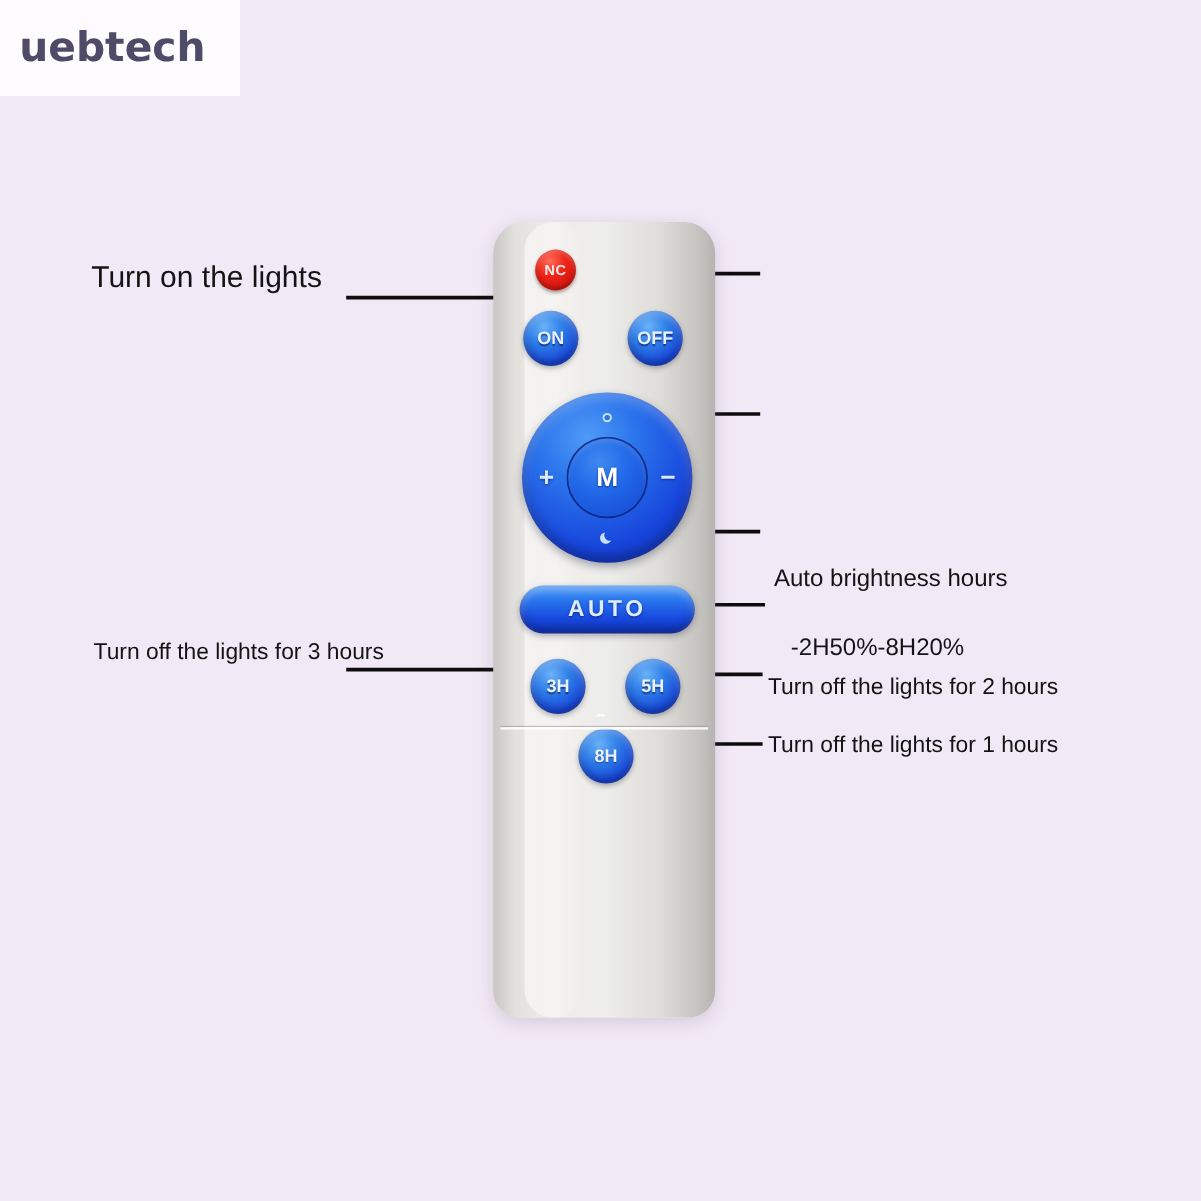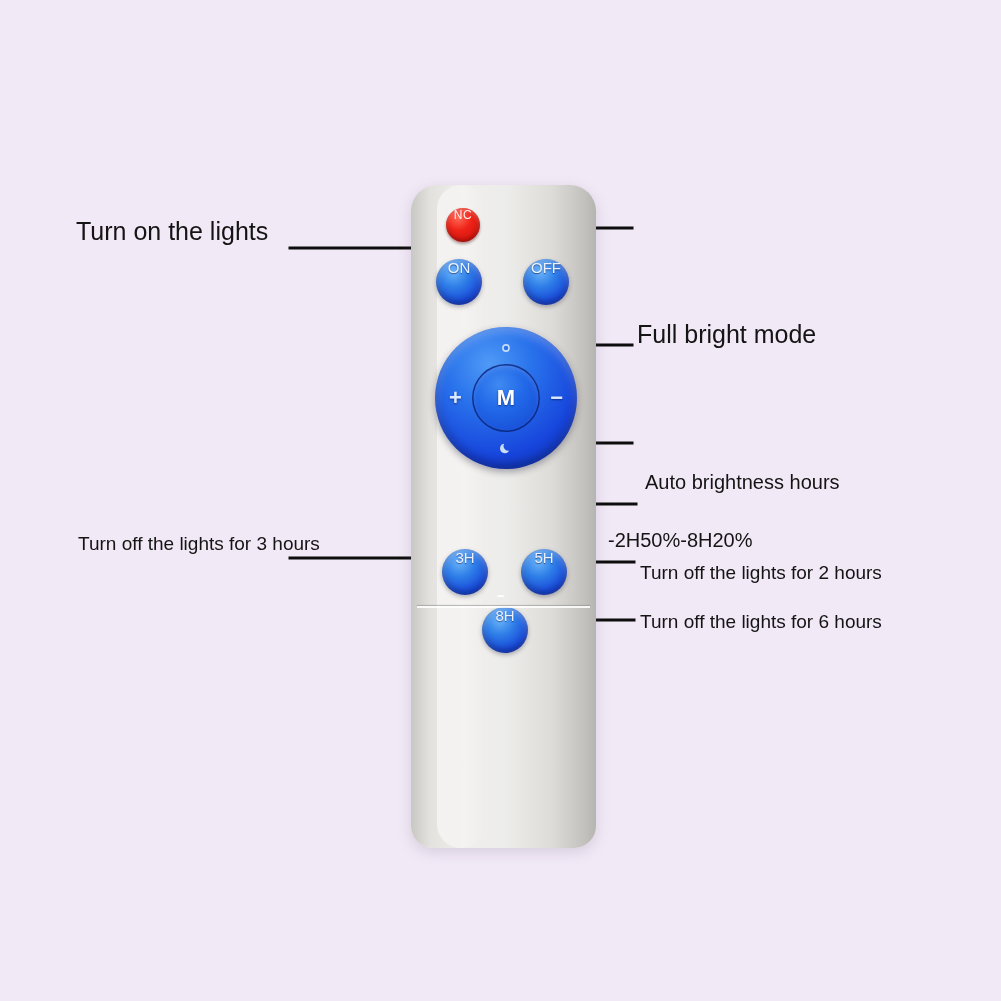--- a/index.html
+++ b/index.html
@@ -97,24 +97,24 @@
     border-top: 2px solid rgba(255,255,255,0.85);
     border-left: 2px solid rgba(255,255,255,0.6);
     border-right: 2px solid rgba(255,255,255,0.6);
     clip-path: polygon(0% 100%, 36% 0%, 50% 0%, 64% 100%);
   }
 
   
   .btn {
     position: absolute;
     display: flex;
-    align-items: flex-start;
+    align-items: center;
     justify-content: center;
     color: #eaf2ff;
-    font-weight: 400;
+    font-weight: 700;
     user-select: none;
   }
 
   .btn-round {
     border-radius: 50%;
     background:
       radial-gradient(circle at 38% 28%, #6ab3f8 0%, #2f7fe8 34%, #1746d8 72%, #0d2fae 100%);
     box-shadow:
       0 2px 4px rgba(40,40,60,0.35),
       inset 0 -3px 6px rgba(0,0,30,0.35),
@@ -302,20 +302,23 @@
 
       <span class="pad-minus">−</span>
 
       <span class="pad-icon pad-icon-bottom">
         <svg viewBox="0 0 24 24" fill="currentColor" aria-hidden="true">
           <path d="M16.2 15.4A6.2 6.2 0 0 1 9.6 6.2a6.4 6.4 0 1 0 6.6 9.2z"></path>
         </svg>
       </span>
     </div>
 
+    <div class="btn btn-auto">
+      <span>AUTO</span>
+    </div>
 
     <div class="btn btn-round btn-3h">
       <span>3H</span>
     </div>
 
     <div class="btn btn-round btn-5h">
       <span>5H</span>
     </div>
 
     <div class="btn btn-round btn-8h">
@@ -324,26 +327,28 @@
 
     <div class="battery-seam">
       <div class="seam-line"></div>
       <div class="seam-notch"></div>
     </div>
   </div>
 
   <div class="label label-lg" style="left:76px; top:216px;">Turn on the lights</div>
 
 
-  <div class="label label-lg" style="left:637px; top:319px;">Full bright mode</div>
 
 
   <div class="label label-md" style="left:645px; top:470px;">Auto brightness hours</div>
-  <div class="label label-md" style="left:608px; top:528px;">-2H50%-8H20%</div>
+  <div class="label label-md" style="left:659px; top:528px;">-2H50%-8H20%</div>
 
   <div class="label label-sm" style="left:42px; top:532px;margin-left:36px;">Turn off the lights for 3 hours</div>
 
   <div class="label label-sm" style="left:640px; top:561px;">Turn off the lights for 2 hours</div>
 
-  <div class="label label-sm" style="left:640px; top:610px;">Turn off the lights for 6 hours</div>
-
+  <div class="label label-sm" style="left:640px; top:610px;">Turn off the lights for 1 hours</div>
+
+  <div class="watermark">
+    <span class="watermark-text">uebtech</span>
+  </div>
 
 </div>
 
 </body></html>

